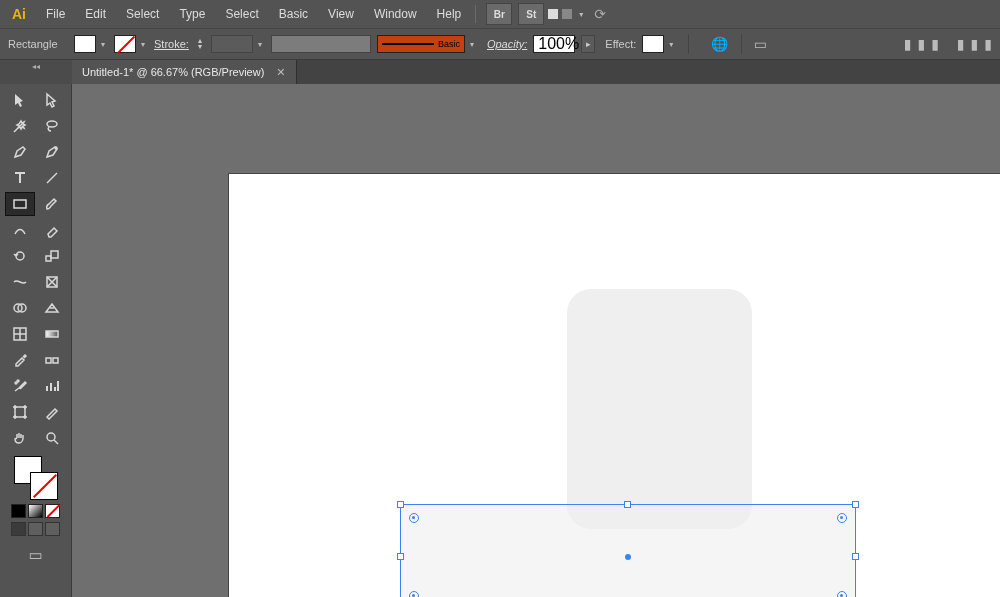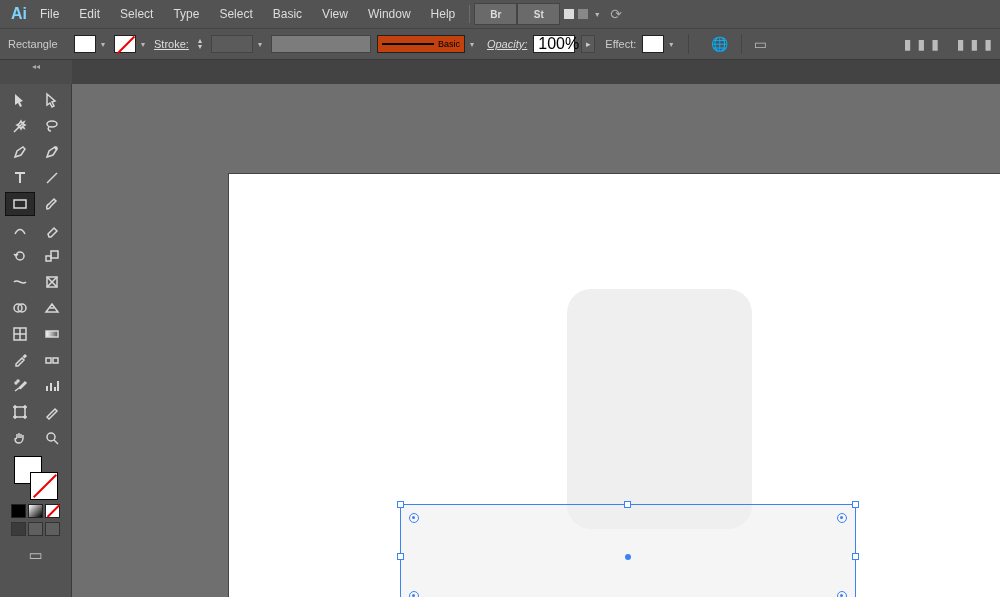--- a/index.html
+++ b/index.html
@@ -8,29 +8,29 @@
     font-family: "Segoe UI", Tahoma, sans-serif;
     font-size: 12px; color: #ddd; background: #535353;
   }
   
   .menubar {
     height: 28px; background: #535353; display: flex; align-items: center;
     padding-left: 8px; gap: 0;
   }
   .app-logo {
     width: 22px; height: 22px; display: flex; align-items: center; justify-content: center;
-    font-weight: bold; font-size: 16px; color: #7dd3fc; 
+    font-weight: bold; font-size: 14px; color: #eab308; margin-right: 6px;
   }
   .menu-item {
     padding: 4px 10px; cursor: pointer;
   }
   .menubar-divider { width:1px; height:18px; background:#6b6b6b; margin:0 4px; }
   .menubar-iconbtn {
-    width: 43px; height: 22px; background:#6a6a6a; display:flex; align-items:center;
-    justify-content:center; font-size:10px; font-weight:bold; color:#ddd;
+    width: 26px; height: 22px; background:#6a6a6a; display:flex; align-items:center;
+    justify-content:center; margin-left:6px; font-size:10px; font-weight:bold; color:#ddd;
     border:1px solid #444;
   }
   .menubar-right { display:flex; align-items:center; gap:4px; margin-left:4px; }
   .little-swatch { width:10px; height:10px; }
   .dropdown-arrow { font-size:8px; color:#bbb; padding:0 3px; }
   .sync-icon { margin-left:8px; color:#aaa; font-size:14px; }
 
   
   .controlbar {
     height: 32px; background: #535353; border-top:1px solid #444; border-bottom:1px solid #3a3a3a;
@@ -238,20 +238,24 @@
     <span>▮</span>
     <span style="width:6px"></span>
     <span>▮</span>
     <span>▮</span>
     <span>▮</span>
   </div>
 </div>
 
 <div class="docstrip">
   <div class="dock-toggle">◂◂</div>
+  <div class="doc-tab">
+    <span>Untitled-1* @ 66.67% (RGB/Preview)</span>
+    <span class="close-x">✕</span>
+  </div>
 </div>
 
 <div class="main">
 
   <div class="toolbox">
     <div class="tool-grid">
       <div class="tool">
           <svg viewBox="0 0 16 16">
             <path d="M3 2l8 7-3 1 2 4-2 1-2-4-3 2z" fill="#d8d8d8" stroke="none"></path>
           </svg>

